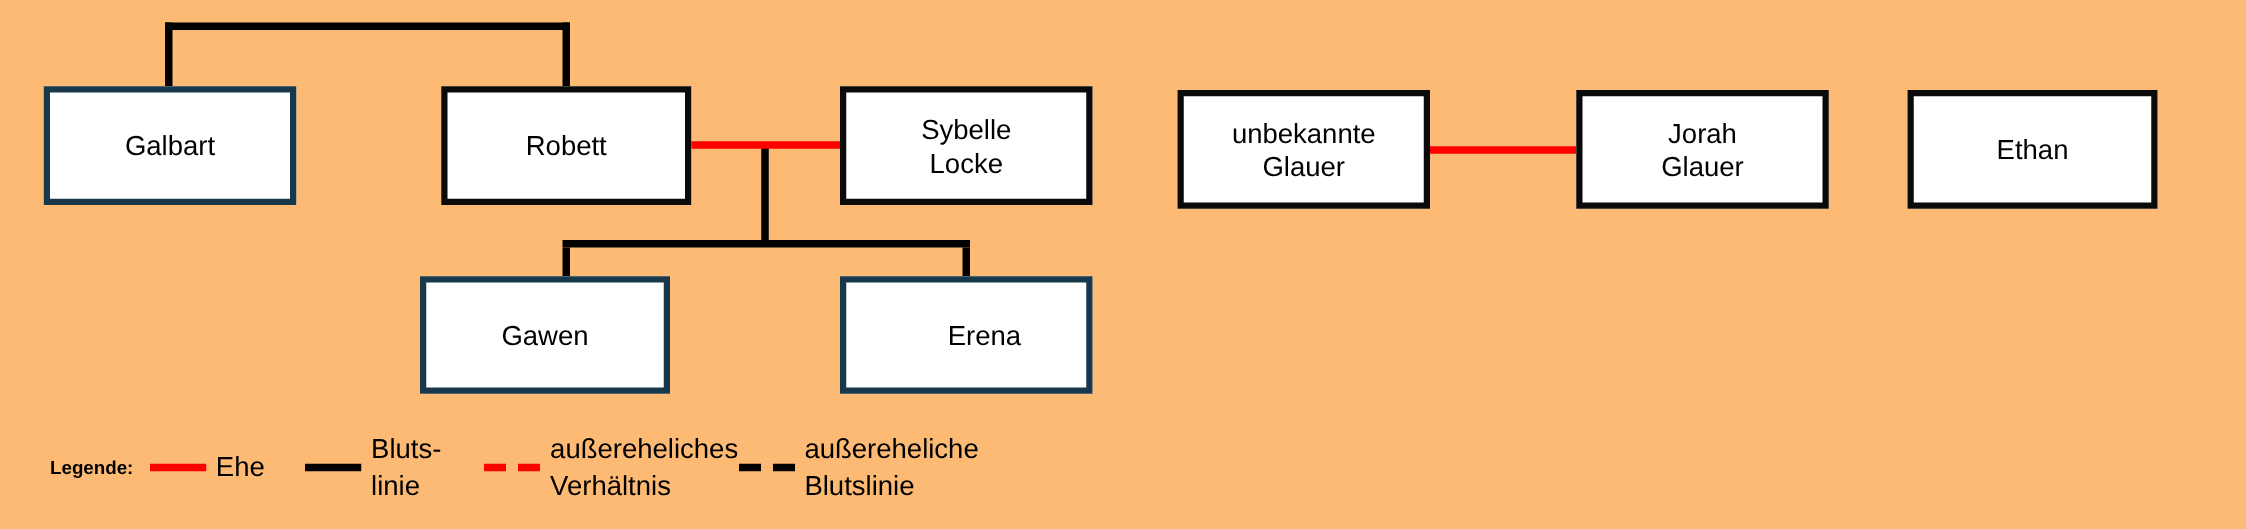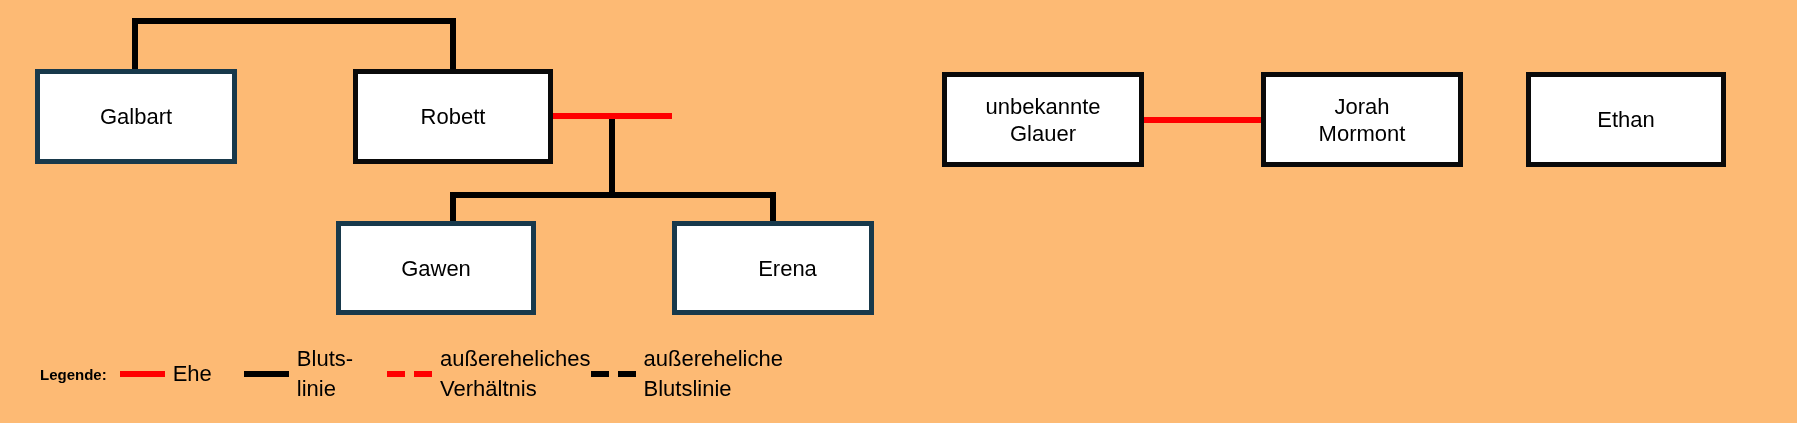--- a/index.html
+++ b/index.html
@@ -80,33 +80,37 @@
 
   <div class="line red" id="ln-marriage-1"></div>
   <div class="line red" id="ln-marriage-2"></div>
 
   <div class="person b-navy" id="p-galbart">
     <span>Galbart</span>
   </div>
   <div class="person b-black" id="p-robett">
     <span>Robett</span>
   </div>
+  <div class="person b-black" id="p-sybelle">
+    <span>Sybelle
+Locke</span>
+  </div>
   <div class="person b-navy" id="p-gawen">
     <span>Gawen</span>
   </div>
   <div class="person b-navy" id="p-erena">
     <span>Erena</span>
   </div>
   <div class="person b-black" id="p-glauer">
     <span>unbekannte
 Glauer</span>
   </div>
   <div class="person b-black" id="p-jorah">
     <span>Jorah
-Mormont</span>
+Glauer</span>
   </div>
   <div class="person b-black" id="p-ethan">
     <span>Ethan</span>
   </div>
 
   <div id="legend">
     <span class="legend-title">Legende:</span>
 
     <div class="legend-item mr1">
       <span class="swatch solid-red"></span>

